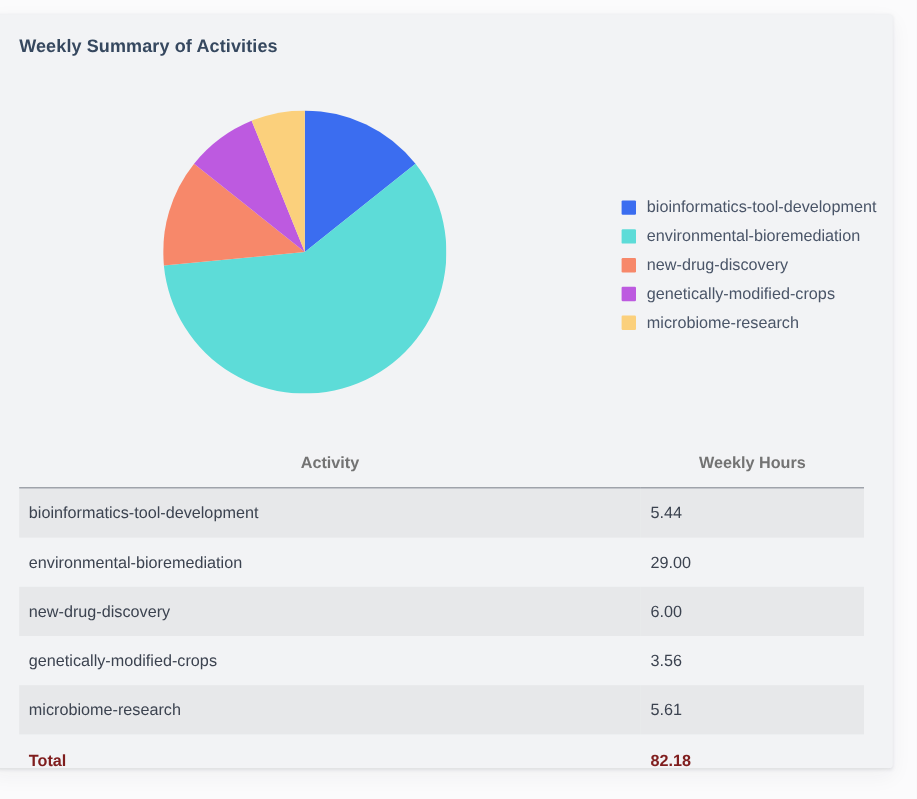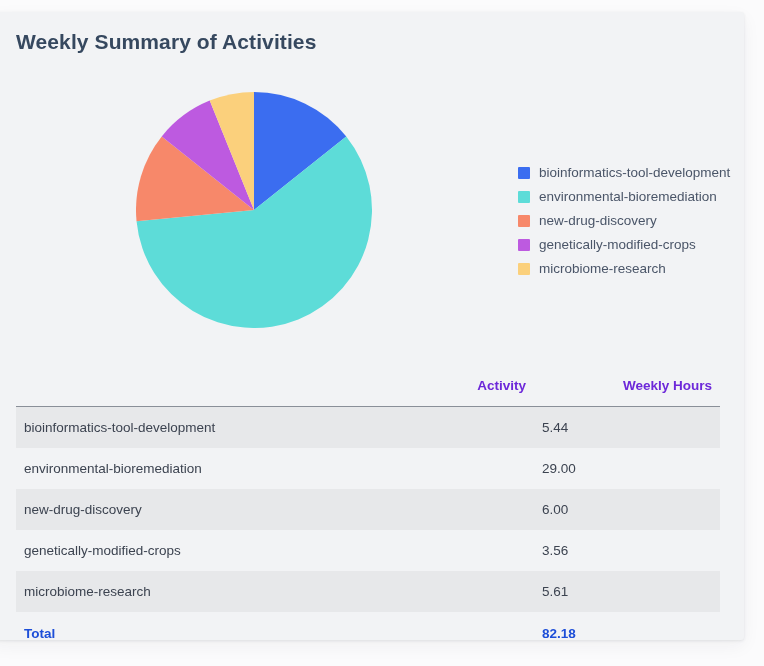--- a/index.html
+++ b/index.html
@@ -32,21 +32,21 @@
     border-radius: 3px;
     box-shadow: 0 1px 3px rgba(40,45,60,0.10), 0 6px 18px rgba(40,45,60,0.05);
     box-sizing: border-box;
     overflow: hidden;
   }
 
   .card-title {
     position: absolute;
     left: 24px;
     top: 18px;
-    font-size: 21px;
+    font-size: 15px;
     font-weight: 600;
     color: #36485f;
     letter-spacing: 0.1px;
     white-space: nowrap;
   }
 
   
   .chart-area {
     position: absolute;
     left: 0;
@@ -104,24 +104,24 @@
   }
   table.summary {
     width: 100%;
     border-collapse: collapse;
     table-layout: fixed;
   }
   table.summary col.c-activity { width: 518px; }
   table.summary col.c-hours { width: 186px; }
 
   table.summary thead th {
-    text-align: right;
+    text-align: center;
     font-size: 13.5px;
     font-weight: 700;
-    color: #6d28d9;
+    color: #737373;
     padding: 6px 8px 13px 8px;
     border-bottom: 1px solid #8a8f98;
     white-space: nowrap;
   }
 
   table.summary tbody td {
     font-size: 13.5px;
     color: #3c4350;
     padding: 13px 8px 13px 8px;
     white-space: nowrap;
@@ -129,21 +129,21 @@
   }
   table.summary tbody tr.odd td {
     background: #e7e8ea;
   }
   table.summary tbody tr.even td {
     background: transparent;
   }
   table.summary tbody tr.total-row td {
     background: transparent;
     font-weight: 700;
-    color: #1d4ed8;
+    color: #7f1d1d;
     border-bottom: 1px solid #dcdee1;
     padding-top: 14px;
     padding-bottom: 14px;
   }
 </style>
 </head>
 <body>
 
 <div id="page-root">
 

